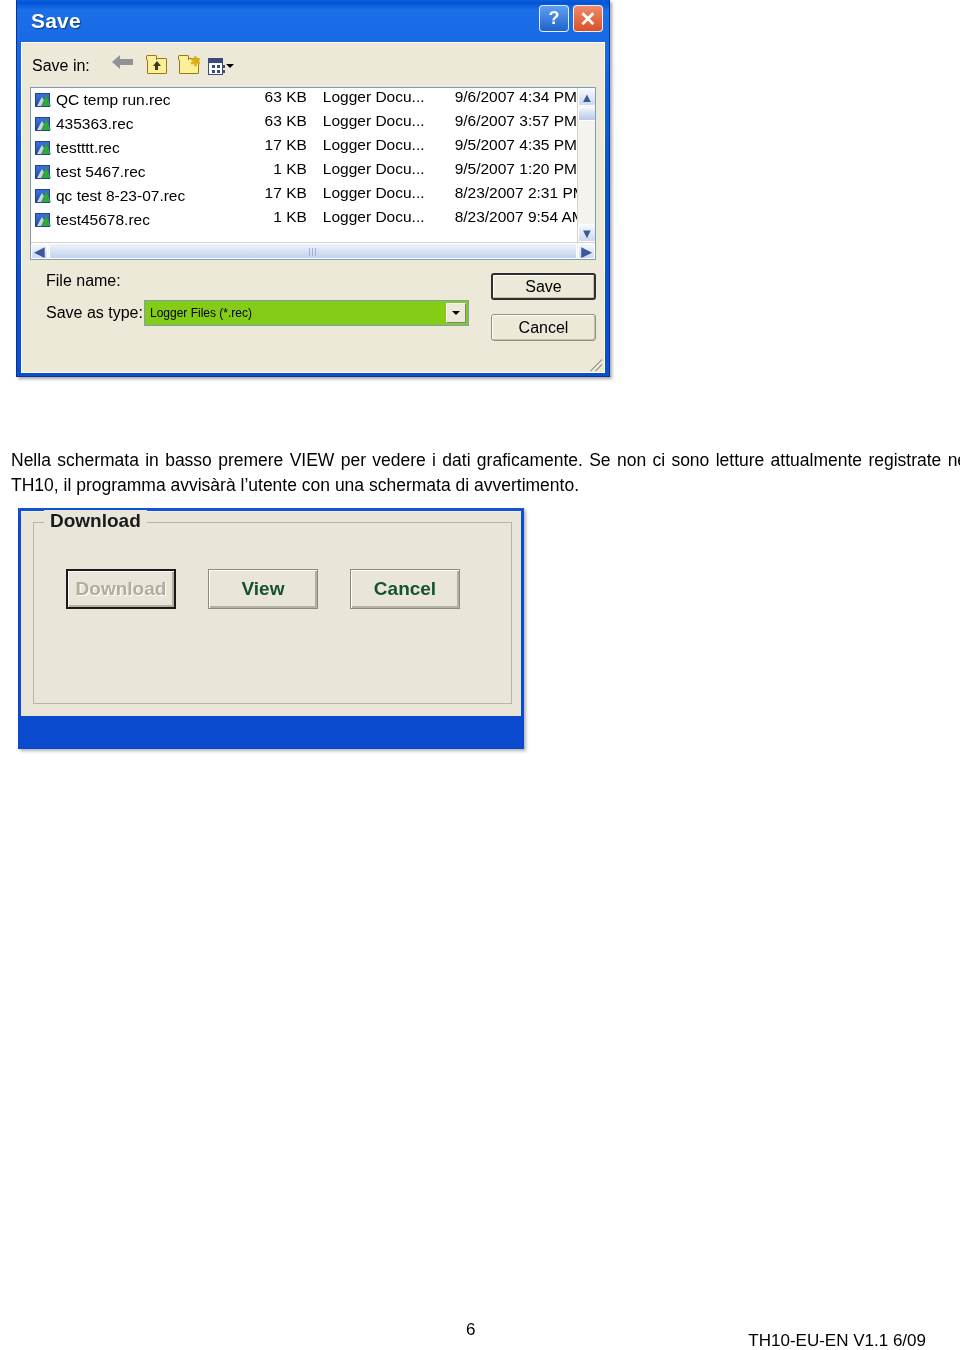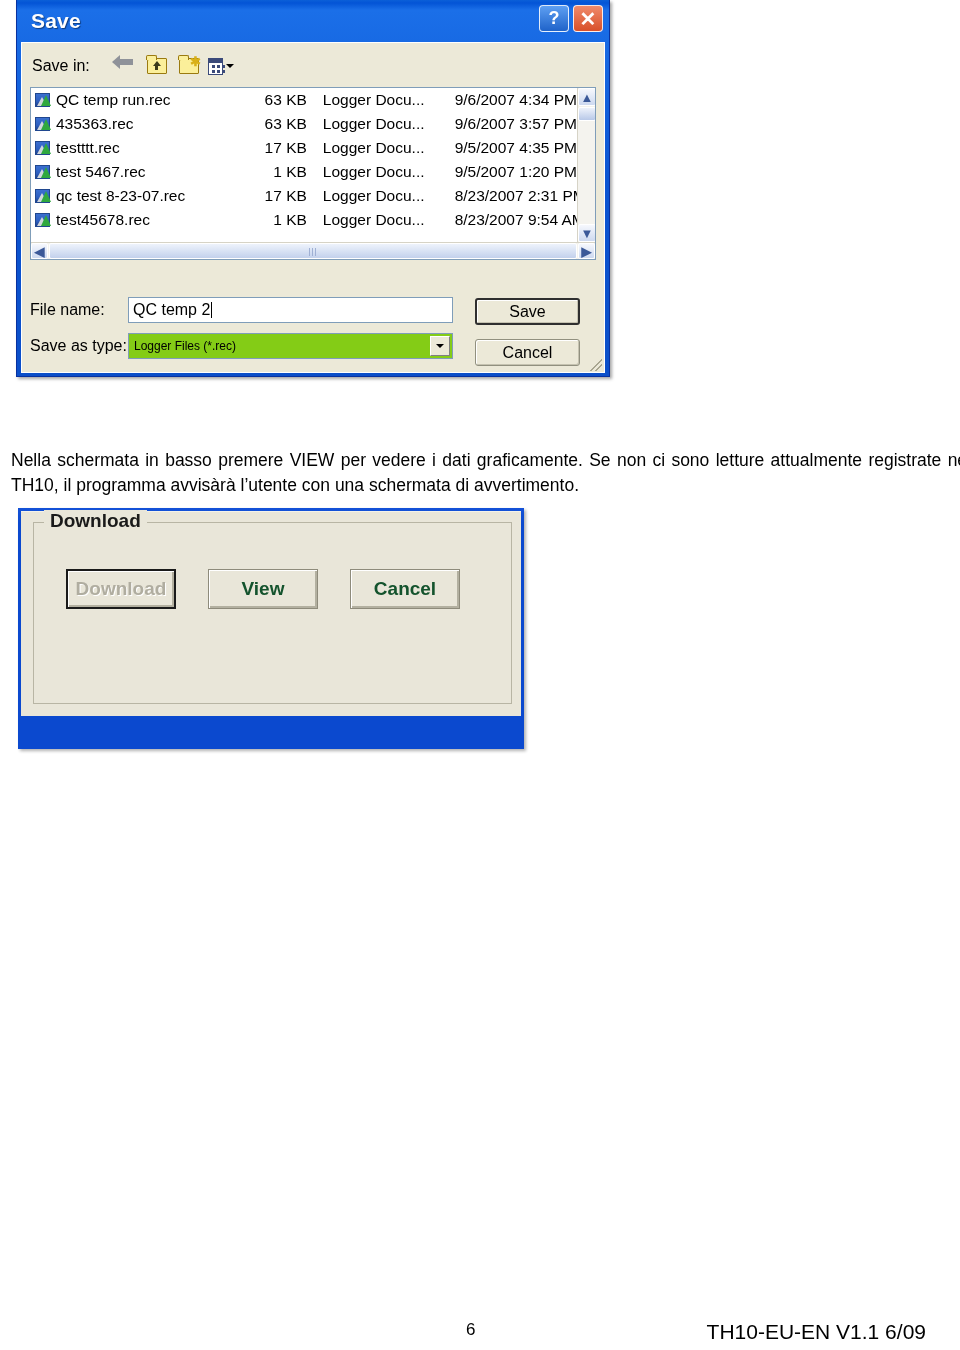--- a/index.html
+++ b/index.html
@@ -109,21 +109,21 @@
   .lv-head > div{
     border-right:1px solid #c6c3b5; padding:2px 6px 0 8px;
     display:flex; align-items:center; color:#000;
   }
   .col-name{ width:215px; }
   .col-size{ width:72px; justify-content:flex-end; padding-right:8px;}
   .col-type{ width:113px; }
   .col-date{ width:150px; justify-content:space-between; border-right:none !important;}
   .sort-tri{ width:0;height:0;border-left:5px solid transparent;border-right:5px solid transparent;border-top:5px solid #9b9b8e;margin-left:4px;}
   .lv-rows{ position:relative; }
-  .lv-row{ display:flex; height:24px; align-items:center; font-size:15.5px; color:#000;}
+  .lv-row{ display:flex; height:24px; font-size:15.5px; color:#000;}
   .lv-row .c-name{ width:215px; display:flex; align-items:center; padding-left:4px;}
   .lv-row .c-size{ width:72px; text-align:right; padding-right:8px;}
   .lv-row .c-type{ width:113px; padding-left:8px; white-space:nowrap; overflow:hidden;}
   .lv-row .c-date{ width:150px; padding-left:8px; white-space:nowrap;margin-left:20px;}
   .rec-icon{
     width:15px;height:14px;margin-right:6px;flex:0 0 auto;position:relative;
     background:linear-gradient(to bottom,#3b6fd0 0%,#2d5fc0 60%,#1b3f8a 100%);
     border:1px solid #20478f;
   }
   .rec-icon .m1{position:absolute;left:1px;bottom:0;width:0;height:0;border-left:5px solid transparent;border-right:5px solid transparent;border-bottom:9px solid #cfd6dd;}
@@ -141,21 +141,21 @@
     position:absolute; left:0; right:0; bottom:0; height:17px;
     background:#f4f3ee; border-top:1px solid #d6d3c6;
     display:flex; align-items:center;
   }
   .hsbtn{ width:17px;height:16px;background:linear-gradient(to bottom,#f6f8fd,#cdd9f0);border:1px solid #fff;border-radius:2px;display:flex;align-items:center;justify-content:center;flex:0 0 auto;}
   .hthumb{ flex:1; height:16px; margin:0 1px; background:linear-gradient(to bottom,#eef3fc,#c3d1ec); border:1px solid #fff; border-radius:2px; position:relative;}
   .grip{position:absolute;left:50%;top:4px;transform:translateX(-50%);width:9px;height:8px;
         background:repeating-linear-gradient(to right,#9fb0d4 0 1px, transparent 1px 3px);}
 
   
-  .fields{ padding:12px 8px 0 8px;margin-top:25px; }
+  .fields{ padding:12px 8px 0 24px; }
   .frow{ display:flex; align-items:center; margin-bottom:10px; }
   .flabel{ width:98px; font-size:16px; color:#000;}
   .ftext{
     width:325px; height:26px; background:#fff; border:1px solid #7f9db9;
     display:flex; align-items:center; padding-left:4px; font-size:16px; position:relative;
   }
   .caret{ display:inline-block; width:1px; height:16px; background:#000; margin-left:1px;}
   .fcombo{ width:325px; height:26px; background:#84cc16; border:1px solid #7f9db9; position:relative; display:flex;align-items:center;padding-left:5px;font-size:12px;}
   .xpbtn{
     width:105px; height:27px; background:#ece9d8;
@@ -224,21 +224,21 @@
   .cbtn.disabled{ color:#b0ada0; text-shadow:1px 1px 0 #fff; border:2px solid #1a1a1a; }
 
   
   #footer{
     position:absolute; left:0; top:1320px; width:960px; height:30px;
   }
   #page-number{
     position:absolute; left:466px; top:0; font-size:17px; color:#000;
   }
   #doc-code{
-    position:absolute; right:34px; top:0; font-size:21px; color:#000;text-align:right;
+    position:absolute; right:34px; top:11px; font-size:17px; color:#000;text-align:right;
   }
 </style>
 </head>
 <body>
 
 <div id="save-dialog">
   <div class="xp-frame">
 
     <div class="xp-titlebar">
       <div class="xp-title">Save</div>
@@ -388,24 +388,20 @@
               <span class="chev">▶</span>
             </div>
         </div>
       </div>
 
       <div class="fields">
         <div style="display:flex;">
           <div style="flex:0 0 auto;">
             <div class="frow">
               <div class="flabel">File name:</div>
-              <div class="ftext">
-                <span>QC temp 2</span>
-                  <span class="caret"></span>
-              </div>
             </div>
             <div class="frow">
               <div class="flabel">Save as type:</div>
               <div class="fcombo">
                 <span>Logger Files (*.rec)</span>
                 <span class="combo-arrow">
                     <span class="tri-down"></span>
                   </span>
               </div>
             </div>

